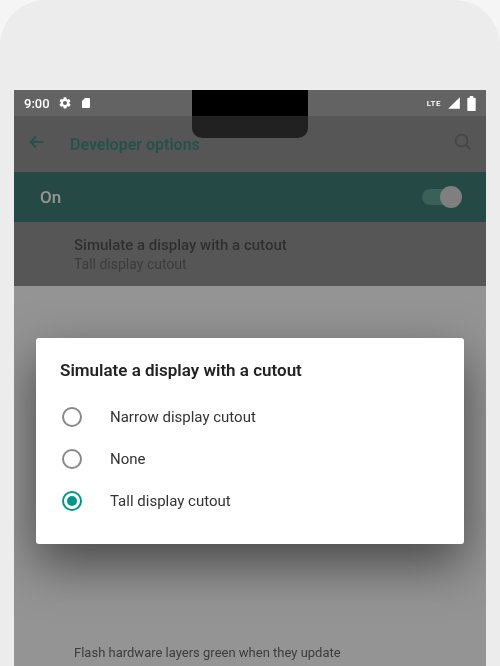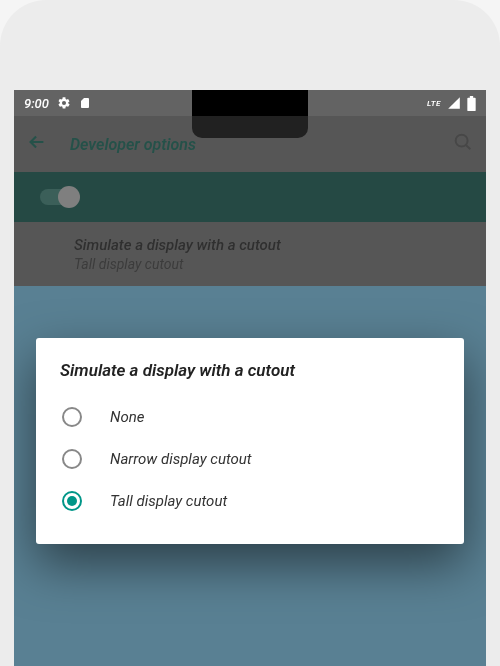--- a/index.html
+++ b/index.html
@@ -41,23 +41,22 @@
       position: absolute;
       top: 62px; left: 50%;
       transform: translateX(-50%);
       width: 46px; height: 14px;
       background: #111;
       border-radius: 8px;
     }
     .screen {
       position: absolute;
       inset: 0;
-      background: #7dd3fc;
+      background: #ffffff;
       overflow: hidden;
-      font-style: italic;
     }
     .status-bar {
       height: 26px;
       background: #636363;
       color: #fff;
       display: flex;
       align-items: center;
       padding: 0 10px;
       font-size: 13px;
       font-weight: 500;
@@ -227,43 +226,47 @@
       <span class="app-title">Developer options</span>
       <span class="search-btn">
         <svg width="22" height="22" viewBox="0 0 24 24" fill="none" stroke="#555" stroke-width="2.2">
             <circle cx="10.5" cy="10.5" r="6.5"></circle>
             <path d="M20 20l-4.5-4.5"></path>
           </svg>
       </span>
     </div>
 
     <div class="toggle-row">
+      <span class="toggle-label">On</span>
       <span class="switch"></span>
     </div>
 
     <div class="settings-list">
       <div class="setting-item">
         <div class="setting-title">Simulate a display with a cutout</div>
         <div class="setting-sub">Tall display cutout</div>
       </div>
     </div>
 
+    <div class="bg-item-bottom">
+      <div class="txt">Flash hardware layers green when they update</div>
+    </div>
 
     <div class="scrim"></div>
 
     <div class="dialog">
       <div class="dialog-title">Simulate a display with a cutout</div>
       <div id="radio-list">
           <div class="radio-row">
             <span class="radio"></span>
-            <span class="radio-label">None</span>
+            <span class="radio-label">Narrow display cutout</span>
           </div>
           <div class="radio-row">
             <span class="radio"></span>
-            <span class="radio-label">Narrow display cutout</span>
+            <span class="radio-label">None</span>
           </div>
           <div class="radio-row">
             <span class="radio selected"></span>
             <span class="radio-label">Tall display cutout</span>
           </div>
         </div>
     </div>
 
   </div>
 </div>

